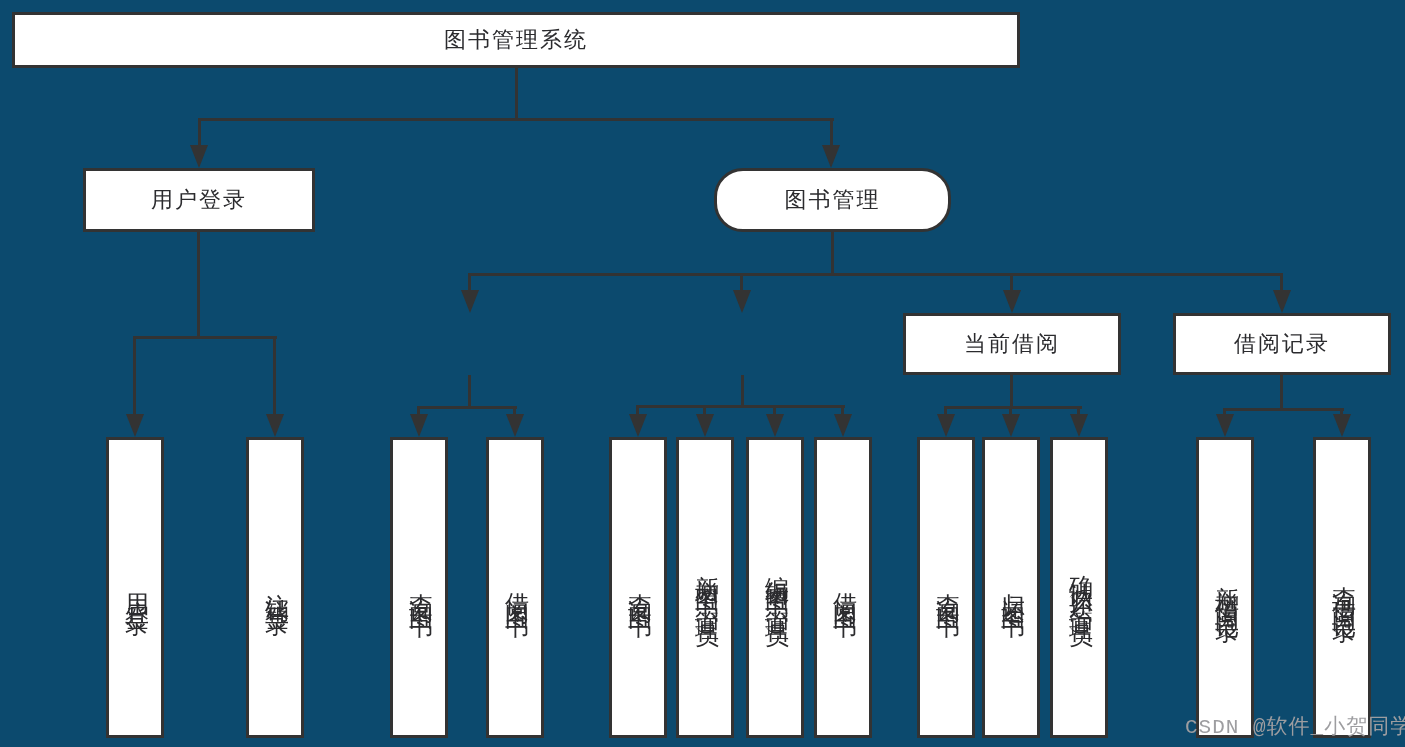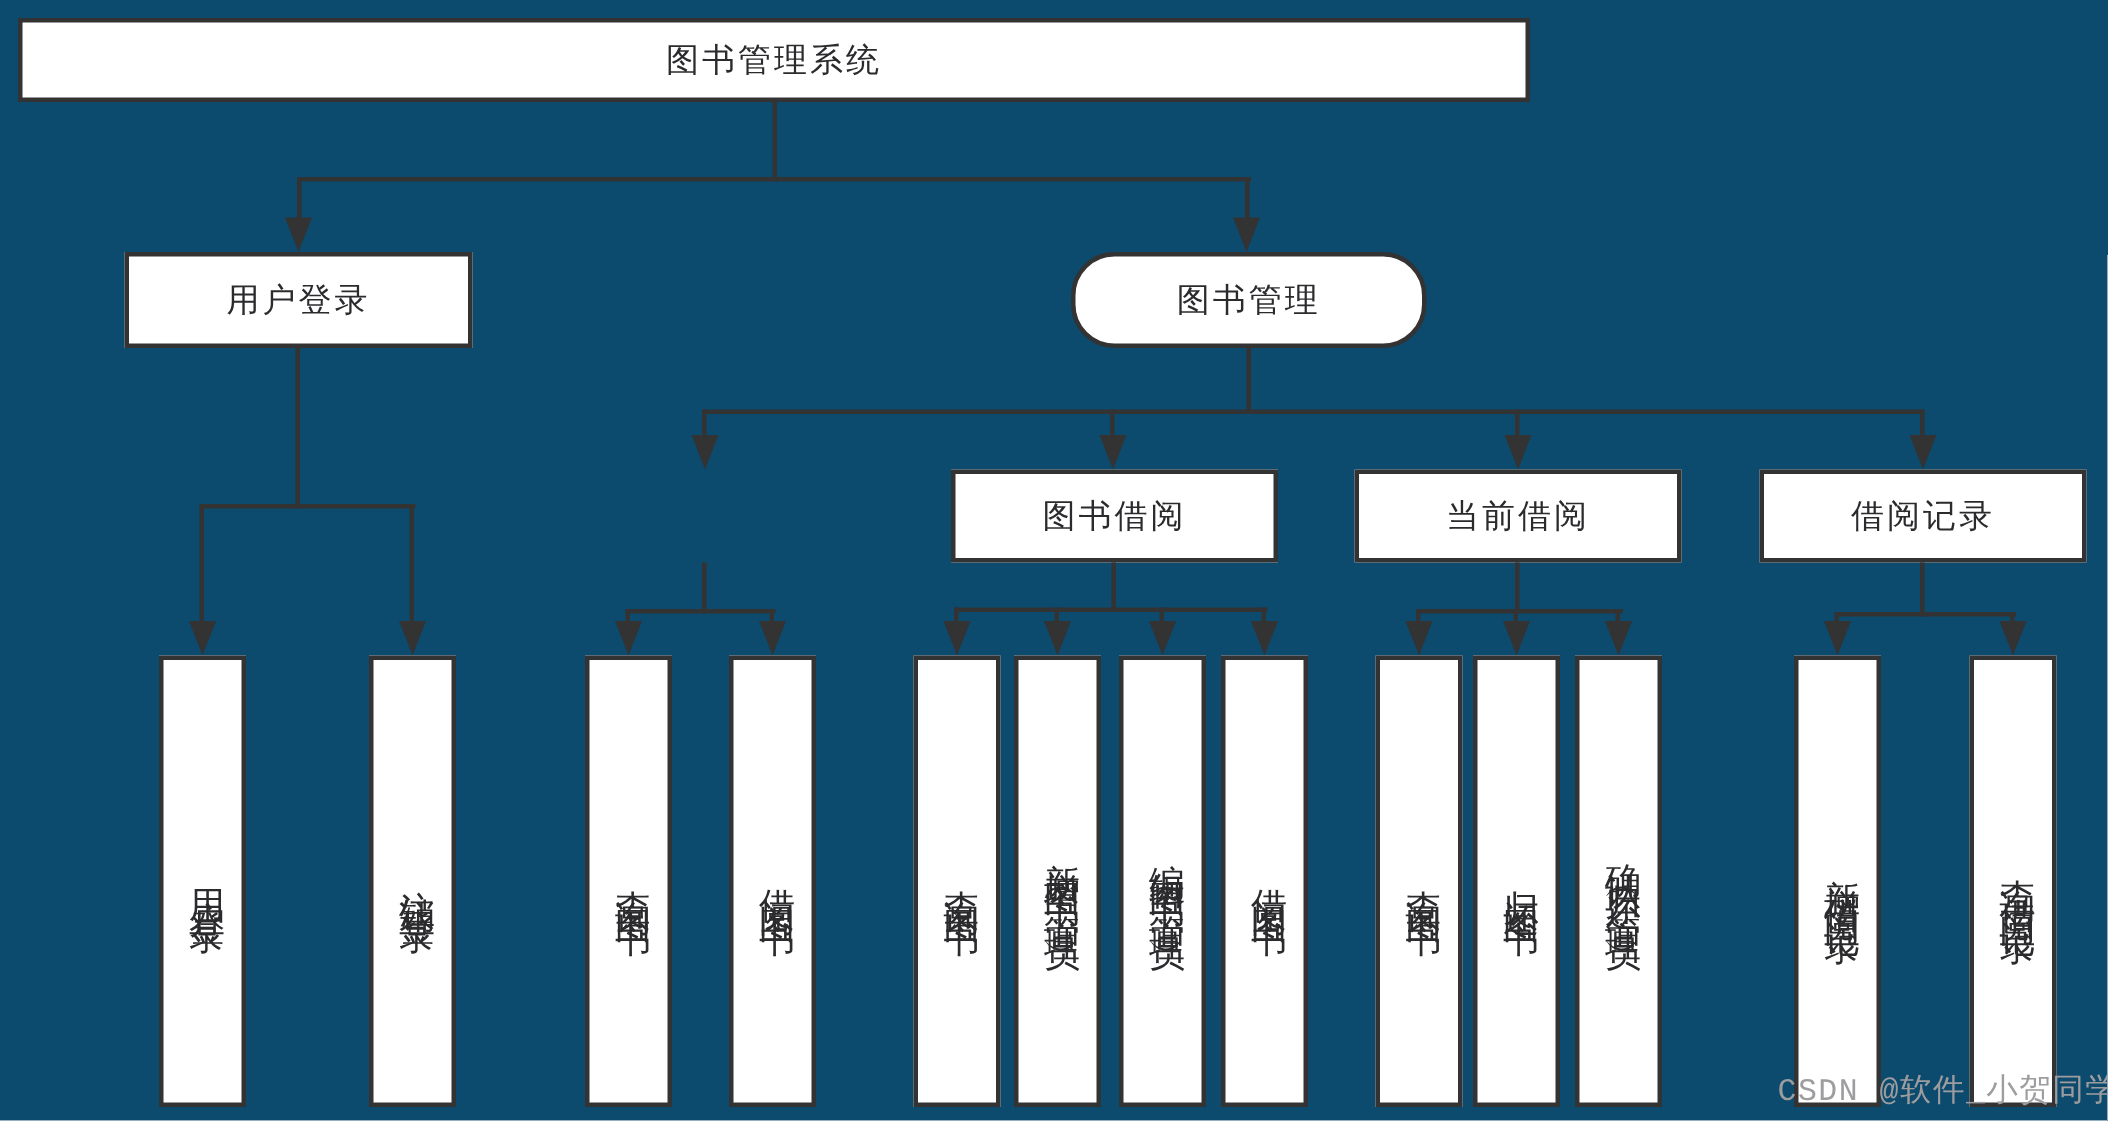--- a/index.html
+++ b/index.html
@@ -91,23 +91,20 @@
   <div class="hline" style="left:469px; top:273px; width:814px;"></div>
   <div class="vline" style="left:468px; top:273px; height:22px;"></div>
   <div class="arrow" style="left:461px; top:290px;"></div>
   <div class="vline" style="left:740px; top:273px; height:22px;"></div>
   <div class="arrow" style="left:733px; top:290px;"></div>
   <div class="vline" style="left:1010px; top:273px; height:22px;"></div>
   <div class="arrow" style="left:1003px; top:290px;"></div>
   <div class="vline" style="left:1280px; top:273px; height:22px;"></div>
   <div class="arrow" style="left:1273px; top:290px;"></div>
 
-  <div class="hbox" style="left:634px; top:313px; width:218px; height:62px;">
-    <span>图书借阅</span>
-  </div>
   <div class="hbox" style="left:903px; top:313px; width:218px; height:62px;">
     <span>当前借阅</span>
   </div>
   <div class="hbox" style="left:1173px; top:313px; width:218px; height:62px;">
     <span>借阅记录</span>
   </div>
 
   <div class="vline" style="left:197px; top:232px; height:107px;"></div>
   <div class="hline" style="left:133px; top:336px; width:144px;"></div>
   <div class="vline" style="left:133px; top:336px; height:83px;"></div>

